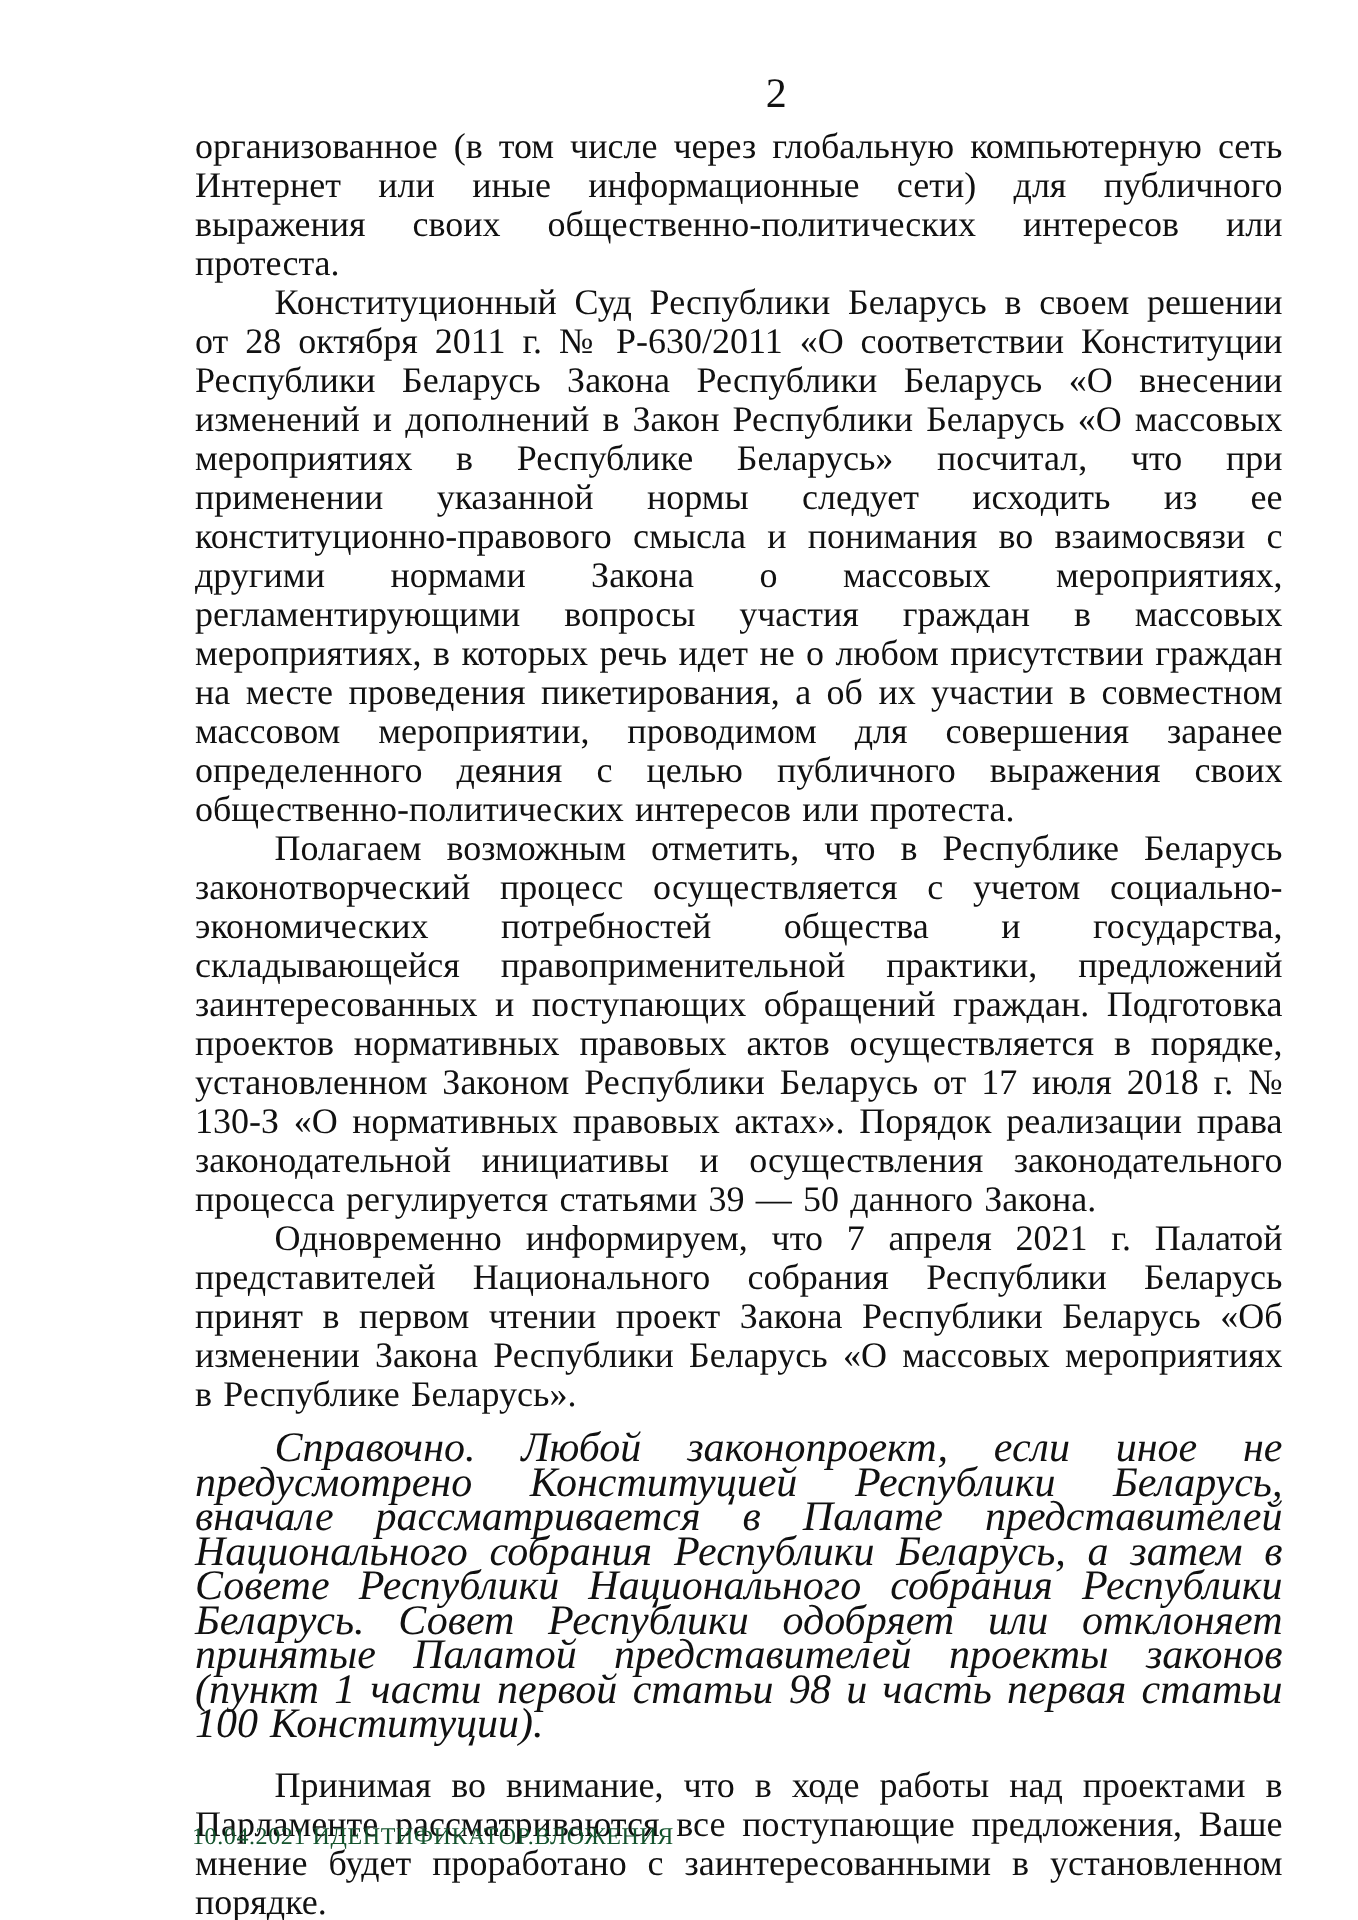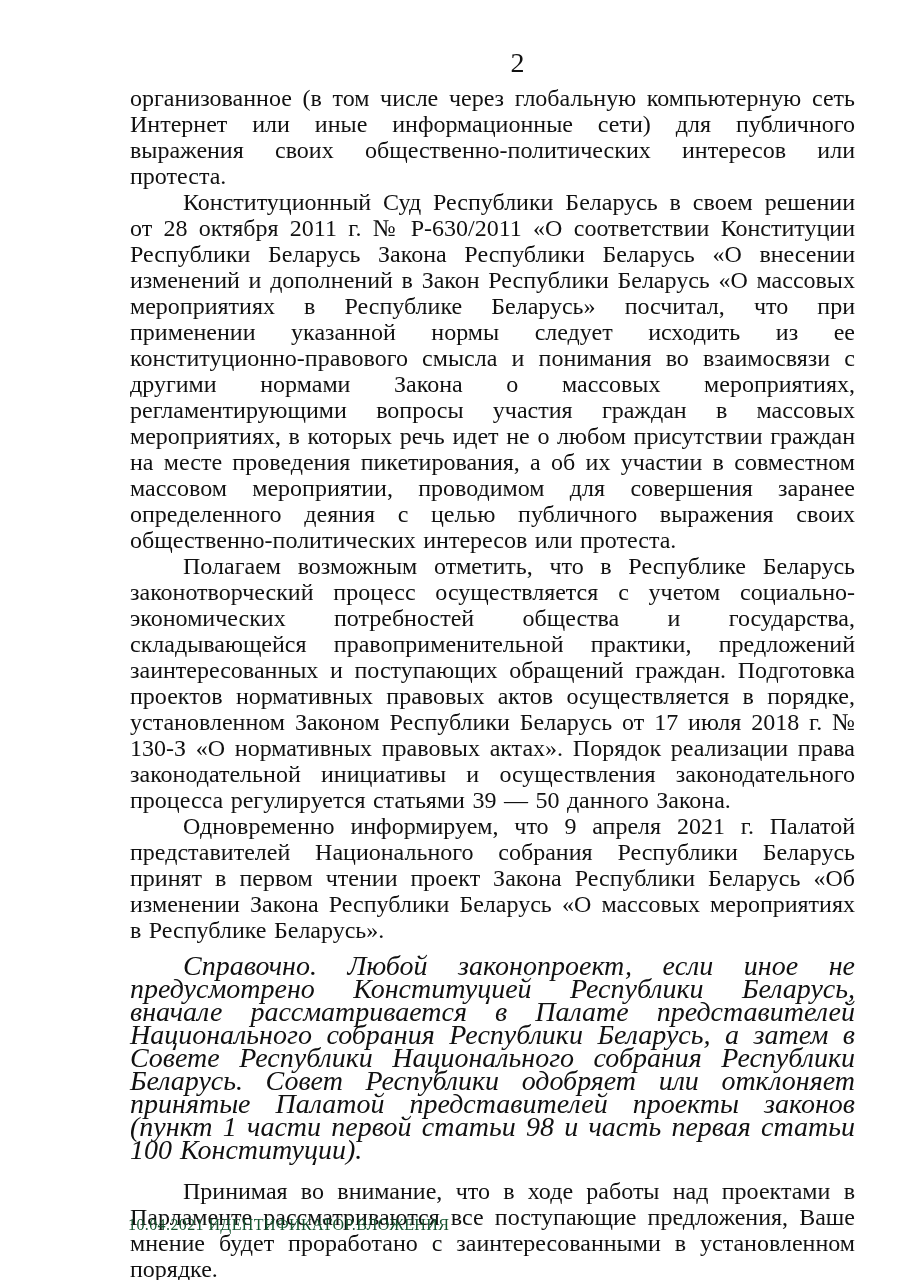--- a/index.html
+++ b/index.html
@@ -69,20 +69,20 @@
 <body>
 
 <div class="page">
 
   <div class="page-number">2</div>
 
   <div class="content">
     <p class="continued">организованное (в том числе через глобальную компьютерную сеть Интернет или иные информационные сети) для публичного выражения своих общественно-политических интересов или протеста.</p>
     <p>Конституционный Суд Республики Беларусь в своем решении от 28 октября 2011 г. № Р-630/2011 «О соответствии Конституции Республики Беларусь Закона Республики Беларусь «О внесении изменений и дополнений в Закон Республики Беларусь «О массовых мероприятиях в Республике Беларусь» посчитал, что при применении указанной нормы следует исходить из ее конституционно-правового смысла и понимания во взаимосвязи с другими нормами Закона о массовых мероприятиях, регламентирующими вопросы участия граждан в массовых мероприятиях, в которых речь идет не о любом присутствии граждан на месте проведения пикетирования, а об их участии в совместном массовом мероприятии, проводимом для совершения заранее определенного деяния с целью публичного выражения своих общественно-политических интересов или протеста.</p>
     <p>Полагаем возможным отметить, что в Республике Беларусь законотворческий процесс осуществляется с учетом социально-экономических потребностей общества и государства, складывающейся правоприменительной практики, предложений заинтересованных и поступающих обращений граждан. Подготовка проектов нормативных правовых актов осуществляется в порядке, установленном Законом Республики Беларусь от 17 июля 2018 г. № 130-З «О нормативных правовых актах». Порядок реализации права законодательной инициативы и осуществления законодательного процесса регулируется статьями 39 — 50 данного Закона.</p>
-    <p>Одновременно информируем, что 9 апреля 2021 г. Палатой представителей Национального собрания Республики Беларусь принят в первом чтении проект Закона Республики Беларусь «Об изменении Закона Республики Беларусь «О массовых мероприятиях в Республике Беларусь».</p>
+    <p>Одновременно информируем, что 7 апреля 2021 г. Палатой представителей Национального собрания Республики Беларусь принят в первом чтении проект Закона Республики Беларусь «Об изменении Закона Республики Беларусь «О массовых мероприятиях в Республике Беларусь».</p>
     <p class="reference">Справочно. Любой законопроект, если иное не предусмотрено Конституцией Республики Беларусь, вначале рассматривается в Палате представителей Национального собрания Республики Беларусь, а затем в Совете Республики Национального собрания Республики Беларусь. Совет Республики одобряет или отклоняет принятые Палатой представителей проекты законов (пункт 1 части первой статьи 98 и часть первая статьи 100 Конституции).</p>
     <p class="spaced-before">Принимая во внимание, что в ходе работы над проектами в Парламенте рассматриваются все поступающие предложения, Ваше мнение будет проработано с заинтересованными в установленном порядке.</p>
   </div>
 
   <div class="footer">10.04.2021 ИДЕНТИФИКАТОР.ВЛОЖЕНИЯ</div>
 
 </div>
 
 </body></html>

